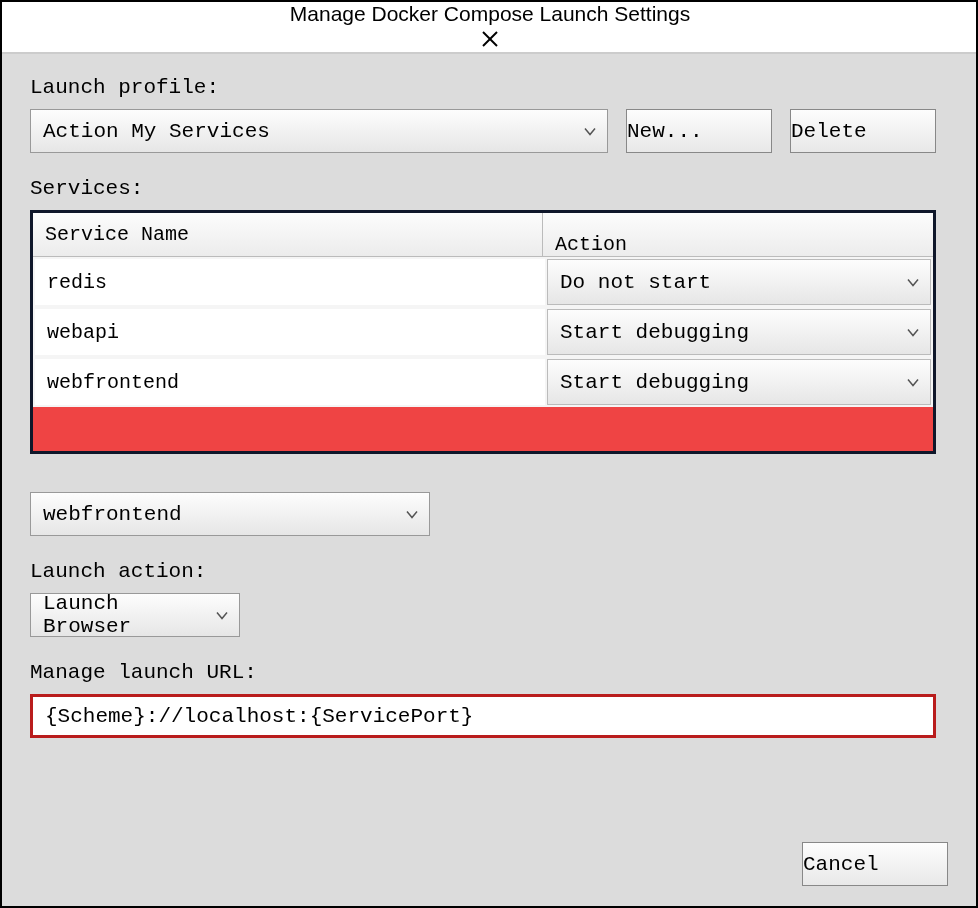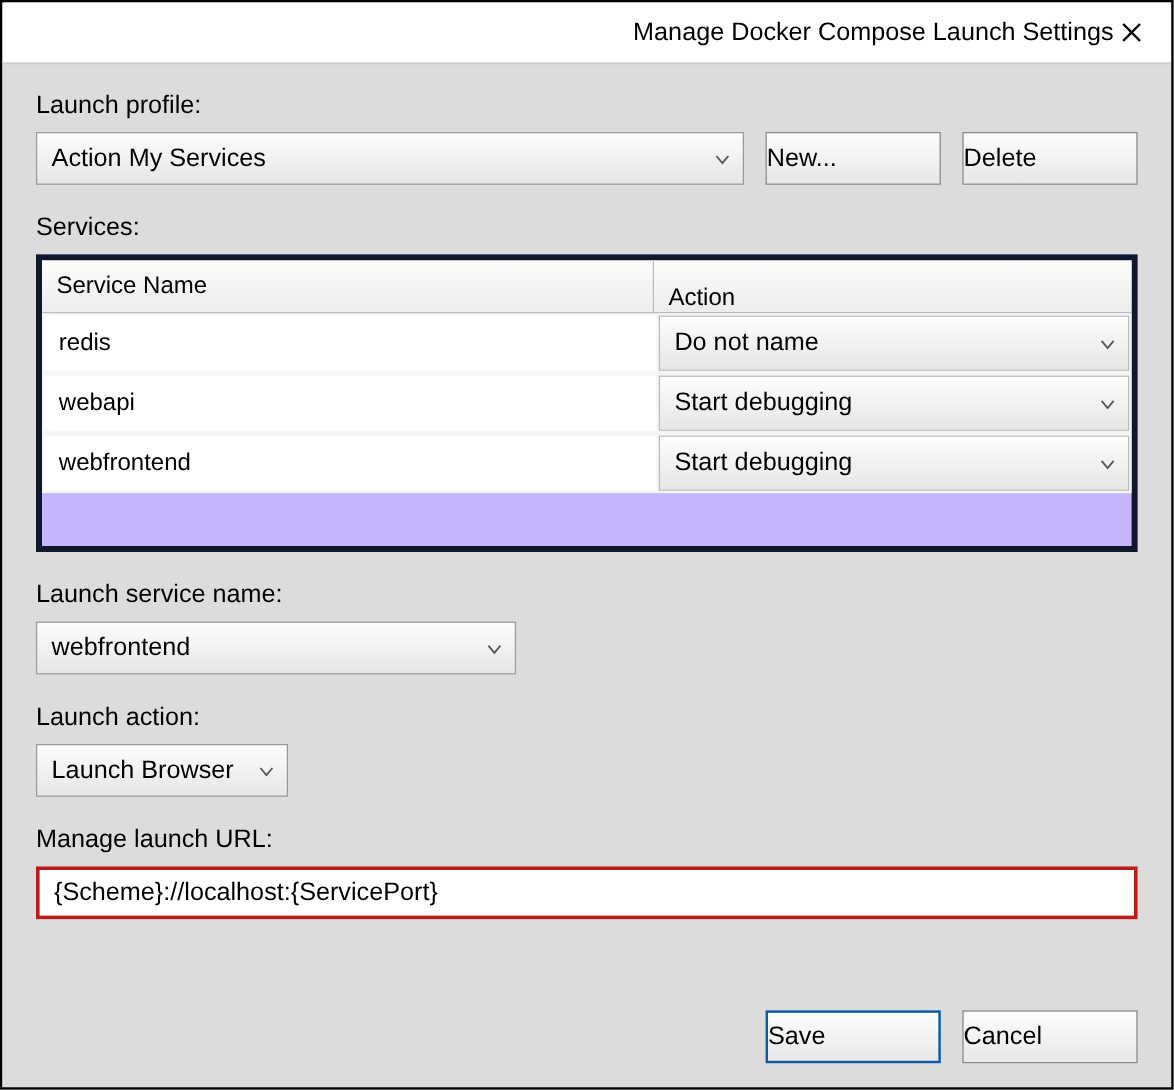--- a/index.html
+++ b/index.html
@@ -10,36 +10,38 @@
     font-family: "Segoe UI", Arial, sans-serif;
     font-size: 20px;
     color: #000;
     background: #fff;
     border: 2px solid #000;
   }
   .titlebar {
     height: 52px;
     display: flex;
     align-items: center;
-    justify-content: flex-end;
+    justify-content: center;
     padding: 0 18px 0 20px;
     background: #fff;
     border-bottom: 2px solid #ccc;
+    flex-direction: column;
   }
   .title-text { font-size: 21px; }
   .close-btn {
     width: 30px; height: 30px;
     display: flex; align-items: center; justify-content: center;
     cursor: pointer;
   }
   .panel {
     background: #dcdcdc;
     height: calc(100% - 52px);
-    padding: 22px 28px 24px 28px;
+    padding: 22px 40px 24px 28px;
     position: relative;
+    font-family: Liberation Mono, monospace;
   }
   .field-label {
     font-size: 21px;
     margin-bottom: 10px;
   }
   .row {
     display: flex;
     gap: 18px;
     margin-bottom: 24px;
   }
@@ -63,23 +65,23 @@
     background: linear-gradient(#fdfdfd, #e8e8e8);
     border: 1px solid #888;
     display: flex;
     align-items: center;
     justify-content: flex-start;
     font-size: 21px;
     cursor: pointer;
   }
   .btn-primary { border: 2px solid #0a5aa6; }
   .services-grid {
-    border: 5px solid #0f172a;
-    background: #c4b5fd;
-    margin-bottom: 24px;
+    border: 3px solid #0f172a;
+    background: #ef4444;
+    margin-bottom: 38px;
   }
   .grid-header {
     display: flex;
     height: 44px;
     background: linear-gradient(#fcfcfc, #ececec);
     border-bottom: 1px solid #bbb;
   }
   .col-service { width: 510px; border-right: 1px solid #bbb; display:flex; align-items:center; padding-left:12px;}
   .col-action  { flex: 1; display:flex; align-items:flex-end; padding-left:12px;}
   .grid-body { background: #f5f5f5; }
@@ -172,21 +174,21 @@
       </div>
     </div>
     <div class="grid-body" id="services-body">
 
     <div class="grid-row">
           <div class="cell-service">
             <span>redis</span>
           </div>
           <div class="cell-action">
             <div class="combo">
-              <span>Do not name</span>
+              <span>Do not start</span>
               <span class="chev"><svg class="chev-svg" viewBox="0 0 14 10">
                   <polyline points="2,2 7,8 12,2" fill="none" stroke="#555" stroke-width="1.5"></polyline>
                 </svg></span>
             </div>
           </div>
         </div>
         <div class="grid-row">
           <div class="cell-service">
             <span>webapi</span>
           </div>
@@ -210,21 +212,20 @@
                   <polyline points="2,2 7,8 12,2" fill="none" stroke="#555" stroke-width="1.5"></polyline>
                 </svg></span>
             </div>
           </div>
         </div>
       </div>
     <div class="grid-tail"></div>
   </div>
 
   
-  <div class="field-label">Launch service name:</div>
   <div class="inline-combo-row">
     <div class="combo combo-sm">
       <span>webfrontend</span>
       <span class="chev">
         <svg class="chev-svg" viewBox="0 0 14 10">
             <polyline points="2,2 7,8 12,2" fill="none" stroke="#555" stroke-width="1.5"></polyline>
           </svg>
       </span>
     </div>
   </div>
@@ -241,21 +242,18 @@
       </span>
     </div>
   </div>
 
   
   <div class="field-label">Manage launch URL:</div>
   <input class="text-input" value="{Scheme}://localhost:{ServicePort}" style="">
 
   
   <div class="footer">
-    <div class="btn btn-primary">
-      <span>Save</span>
-    </div>
     <div class="btn">
       <span>Cancel</span>
     </div>
   </div>
 
 </div>
 
 </body></html>

